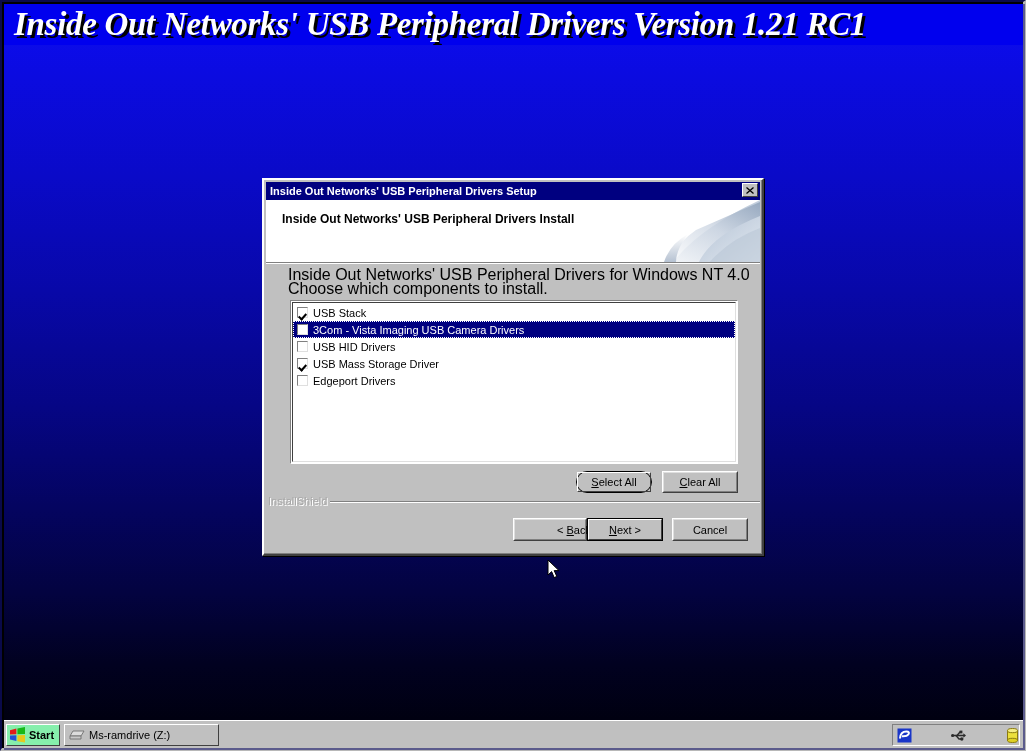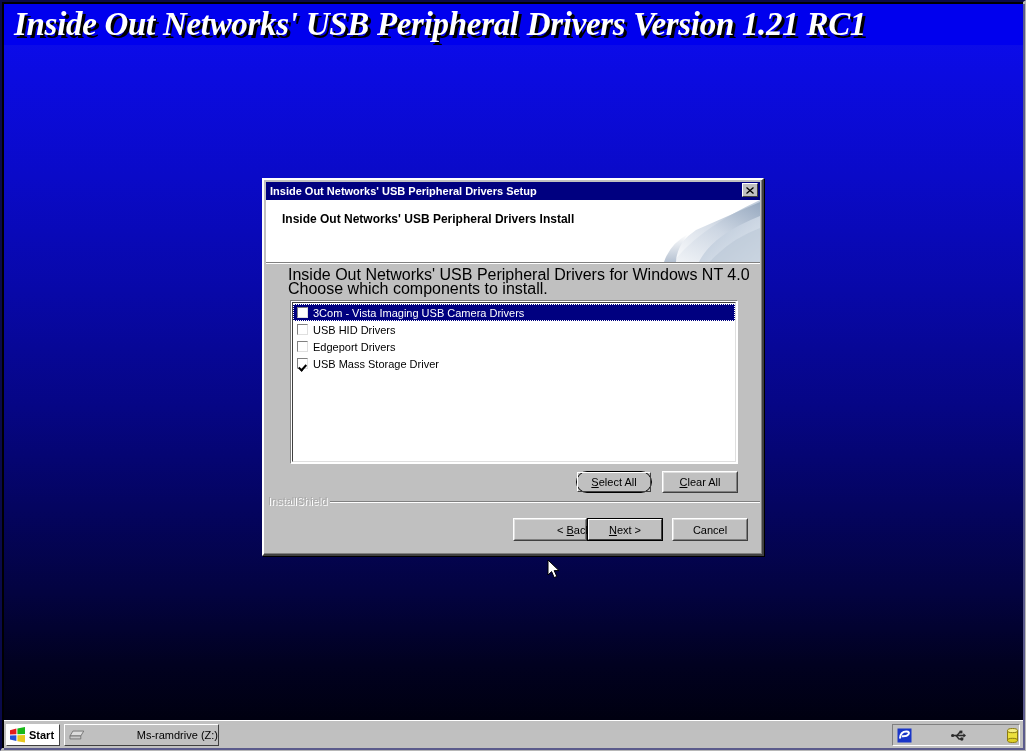--- a/index.html
+++ b/index.html
@@ -288,41 +288,41 @@
   #taskbar {
     position: absolute; left: 0; bottom: 0;
     width: 1019px; height: 28px;
     background: #c0c0c0;
     box-sizing: border-box;
     border-top: 1px solid #ffffff;
   }
   #start-btn {
     position: absolute; left: 2px; top: 3px;
     width: 54px; height: 22px;
-    background: #ffffff;
+    background: #86efac;
     box-sizing: border-box;
     border-top: 1px solid #ffffff;
     border-left: 1px solid #ffffff;
     border-right: 1px solid #404040;
     border-bottom: 1px solid #404040;
     display: flex; align-items: center;
     padding-left: 2px;
   }
   #start-label {
     font-size: 11px; font-weight: bold; color: #000;
     margin-left: 3px;
   }
   .task-btn {
     position: absolute; top: 3px; height: 22px;
     background: #c0c0c0;
     box-sizing: border-box;
     display: flex; align-items: center;
     padding-left: 4px;
     font-size: 11px; color: #000;
-    overflow: hidden; white-space: nowrap; gap: 48px;
+    overflow: hidden; white-space: nowrap;
   }
   .task-btn.up {
     border-top: 1px solid #ffffff;
     border-left: 1px solid #ffffff;
     border-right: 1px solid #404040;
     border-bottom: 1px solid #404040;
   }
   .task-btn.down {
     border-top: 1px solid #404040;
     border-left: 1px solid #404040;
@@ -408,39 +408,43 @@
 
       <div id="dlg-body"></div>
     </div>
 
     <div class="instr-line" id="instr1" style="left:284px; top:262px; z-index:5;">Inside Out Networks' USB Peripheral Drivers for Windows NT 4.0</div>
     <div class="instr-line" id="instr2" style="left:284px; top:276px; z-index:5;">Choose which components to install.</div>
 
     <div id="listbox" style="z-index:6;">
       <div id="listbox-in">
 
+        <div class="list-item">
+          <span class="cb checked"></span>
+          <span>USB Stack</span>
+        </div>
 
         <div class="list-item selected">
           <span class="cb"></span>
           <span>3Com - Vista Imaging USB Camera Drivers</span>
         </div>
 
         <div class="list-item">
           <span class="cb"></span>
           <span>USB HID Drivers</span>
         </div>
 
         <div class="list-item">
+          <span class="cb checked"></span>
+          <span>USB Mass Storage Driver</span>
+        </div>
+
+        <div class="list-item">
           <span class="cb"></span>
           <span>Edgeport Drivers</span>
-        </div>
-
-        <div class="list-item">
-          <span class="cb checked"></span>
-          <span>USB Mass Storage Driver</span>
         </div>
 
       </div>
     </div>
 
     <div class="btn default" id="btn-select-all" style="z-index:6;border-radius:11px;">
       <span class="inner-bevel"></span>
       <span class="lbl"><u>S</u><span>elect All</span></span>
     </div>
 

